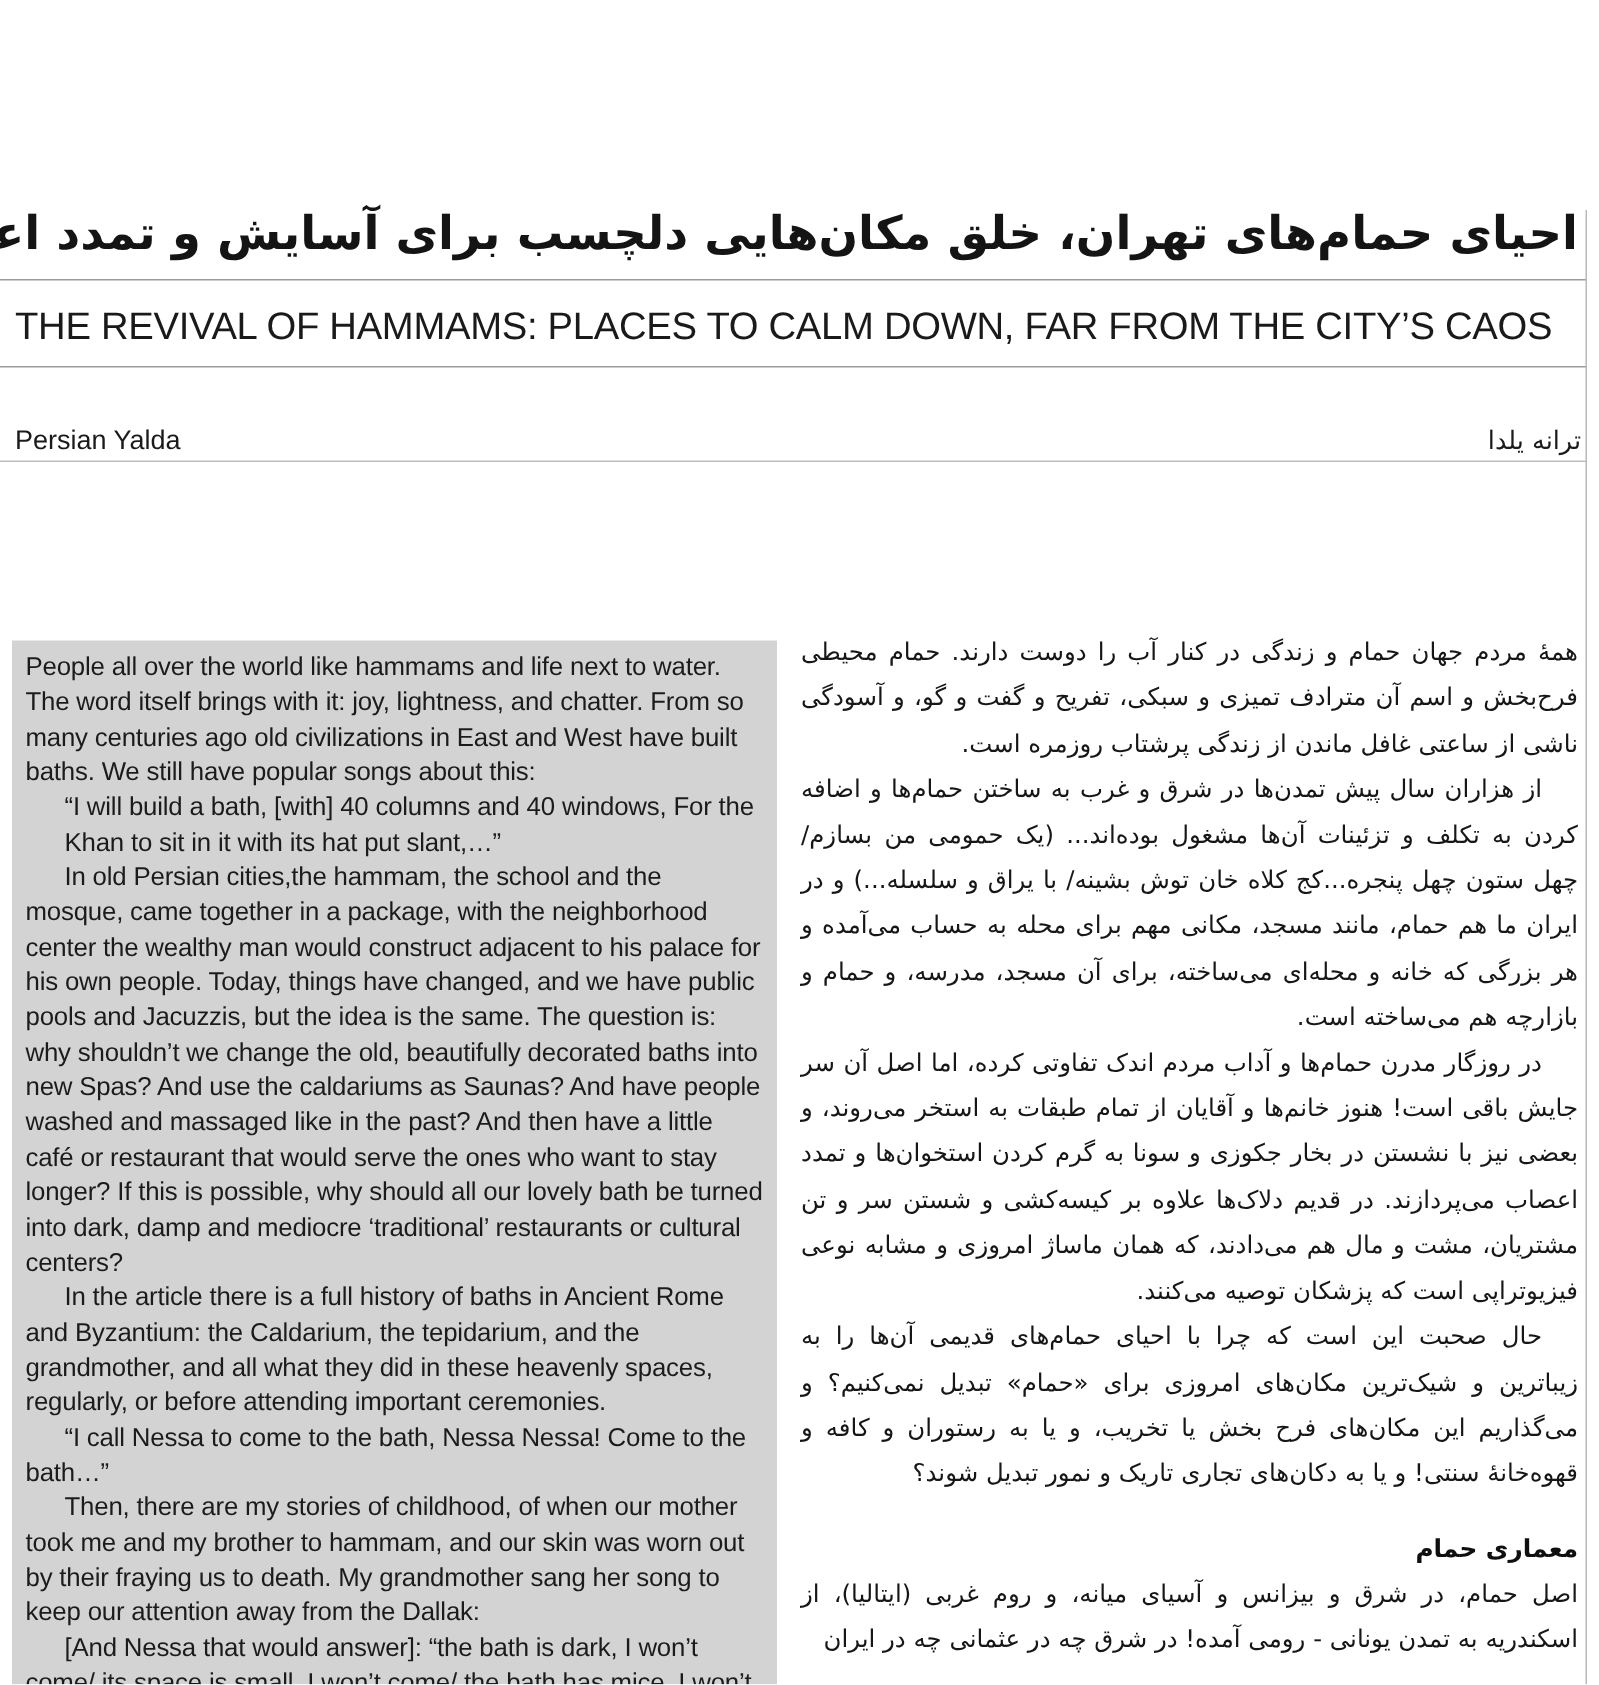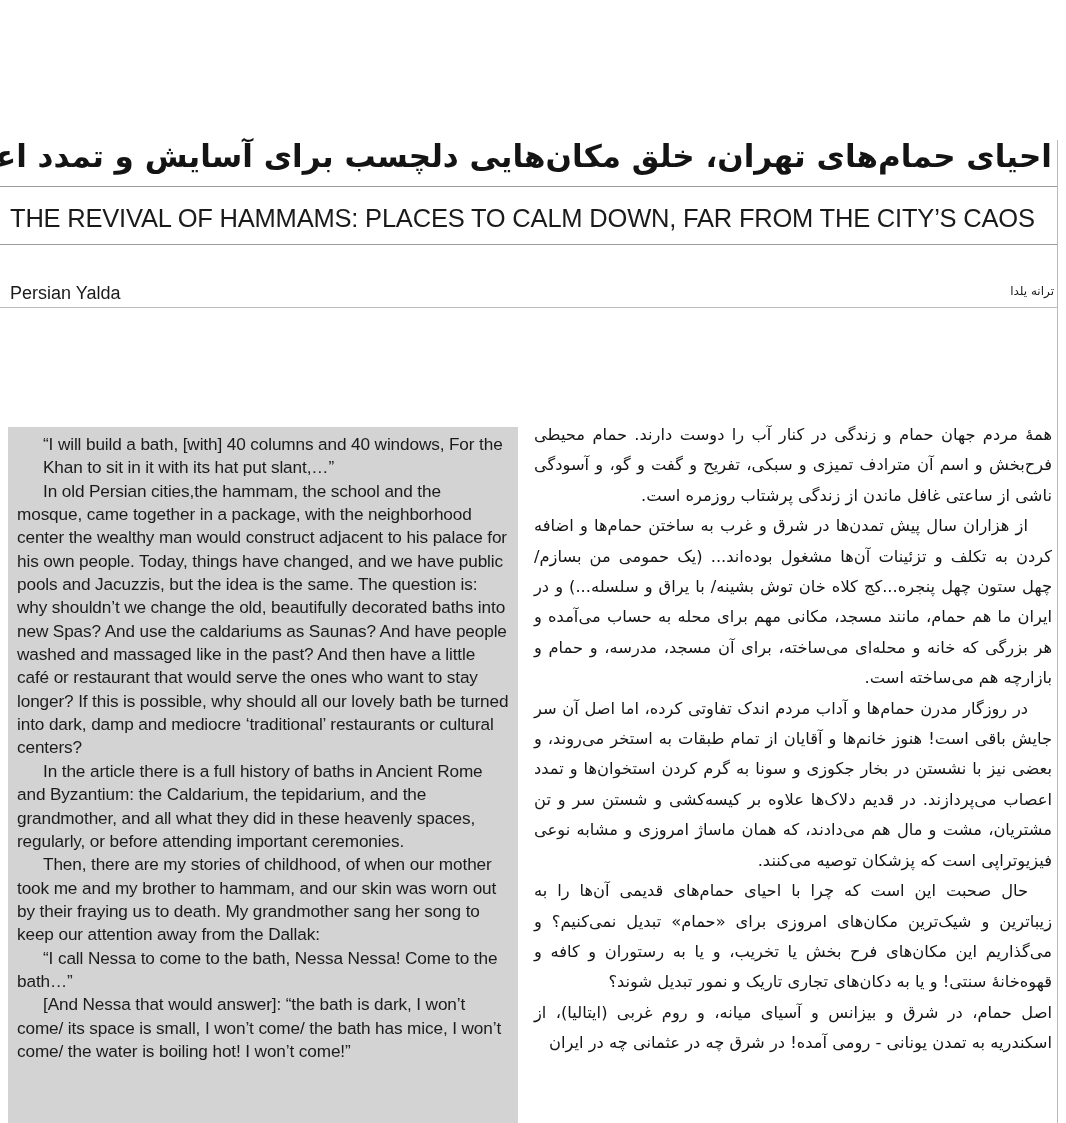--- a/index.html
+++ b/index.html
@@ -87,21 +87,21 @@
     top: 0;
     font-size: 18px;
     color: #1a1a1a;
     font-family: "Liberation Sans", sans-serif;
   }
 
   .byline-fa {
     position: absolute;
     right: 4px;
     top: 1px;
-    font-size: 12px;
+    font-size: 17px;
     direction: rtl;
     font-family: "DejaVu Sans", sans-serif;
     color: #1a1a1a;
   }
 
   .hr-3 {
     position: absolute;
     left: 0;
     top: 307px;
     width: 1058px;
@@ -209,30 +209,32 @@
       <span class="byline-fa">ترانه یلدا</span>
     </div>
 
     <div class="hr-3"></div>
     <div class="vrule-right"></div>
   </div>
 
   <div class="columns">
 
     <div class="col-en">
+      <p>People all over the world like hammams and life next to water. The word itself brings with it: joy, lightness, and chatter. From so many centuries ago old civilizations in East and West have built baths. We still have popular songs about this:</p>
       <p class="verse">“I will build a bath, [with] 40 columns and 40 windows, For the Khan to sit in it with its hat put slant,…”</p>
       <p class="indent">In old Persian cities,the hammam, the school and the mosque, came together in a package, with the neighborhood center the wealthy man would construct adjacent to his palace for his own people. Today, things have changed, and we have public pools and Jacuzzis, but the idea is the same. The question is: why shouldn’t we change the old, beautifully decorated baths into new Spas? And use the caldariums as Saunas? And have people washed and massaged like in the past? And then have a little café or restaurant that would serve the ones who want to stay longer? If this is possible, why should all our lovely bath be turned into dark, damp and mediocre ‘traditional’ restaurants or cultural centers?</p>
       <p class="indent">In the article there is a full history of baths in Ancient Rome and Byzantium: the Caldarium, the tepidarium, and the grandmother, and all what they did in these heavenly spaces, regularly, or before attending important ceremonies.</p>
+      <p class="indent">“I call Nessa to come to the bath, Nessa Nessa! Come to the bath…”</p>
       <p class="indent">Then, there  are my stories of childhood, of when our mother took me and my brother to hammam, and our skin was worn out by their fraying us to death. My grandmother sang her song to keep our attention away from the Dallak:</p>
-      <p class="indent">“I call Nessa to come to the bath, Nessa Nessa! Come to the bath…”</p>
       <p class="indent">[And Nessa that would answer]: “the bath is dark, I won’t come/ its space is small, I won’t come/ the bath has mice, I won’t come/ the water is boiling hot! I won’t come!”</p>
     </div>
 
     <div class="col-fa">
       <p>همهٔ مردم جهان حمام  و زندگی در کنار آب را دوست دارند. حمام محیطی فرح‌بخش و اسم آن مترادف تمیزی و سبکی، تفریح و گفت و گو، و آسودگی ناشی از ساعتی غافل ماندن از زندگی پرشتاب روزمره است.</p>
       <p class="indent">از هزاران سال پیش تمدن‌ها در شرق و غرب به ساختن حمام‌ها و اضافه کردن به تکلف و تزئینات آن‌ها مشغول بوده‌اند... (یک حمومی من بسازم/ چهل ستون چهل پنجره...کج کلاه خان توش بشینه/ با یراق و سلسله...) و در ایران ما هم حمام، مانند مسجد، مکانی مهم برای محله به حساب می‌آمده و هر بزرگی که خانه و محله‌ای می‌ساخته، برای آن مسجد، مدرسه، و حمام و بازارچه هم می‌ساخته است.</p>
       <p class="indent">در روزگار مدرن حمام‌ها و آداب مردم اندک تفاوتی کرده، اما اصل آن سر جایش باقی است! هنوز خانم‌ها و آقایان از تمام طبقات به استخر می‌روند، و بعضی نیز با نشستن در بخار جکوزی و سونا به گرم کردن استخوان‌ها و تمدد اعصاب می‌پردازند. در قدیم دلاک‌ها علاوه بر کیسه‌کشی و شستن سر و تن مشتریان، مشت و مال هم می‌دادند، که همان ماساژ امروزی و مشابه نوعی فیزیوتراپی است که پزشکان توصیه می‌کنند.</p>
       <p class="indent">حال صحبت این است که چرا با احیای حمام‌های قدیمی آن‌ها را به زیباترین و شیک‌ترین مکان‌های امروزی برای «حمام» تبدیل نمی‌کنیم؟ و می‌گذاریم این مکان‌های فرح بخش یا تخریب، و یا به رستوران و کافه و قهوه‌خانهٔ سنتی! و یا به دکان‌های تجاری تاریک و نمور تبدیل شوند؟</p>
+      <h3 class="subhead">معماری حمام</h3>
       <p>اصل حمام، در شرق و بیزانس و آسیای میانه، و روم غربی (ایتالیا)، از اسکندریه به تمدن یونانی - رومی آمده! در شرق چه در عثمانی چه در ایران</p>
     </div>
 
   </div>
 </div>
 
 </body></html>

